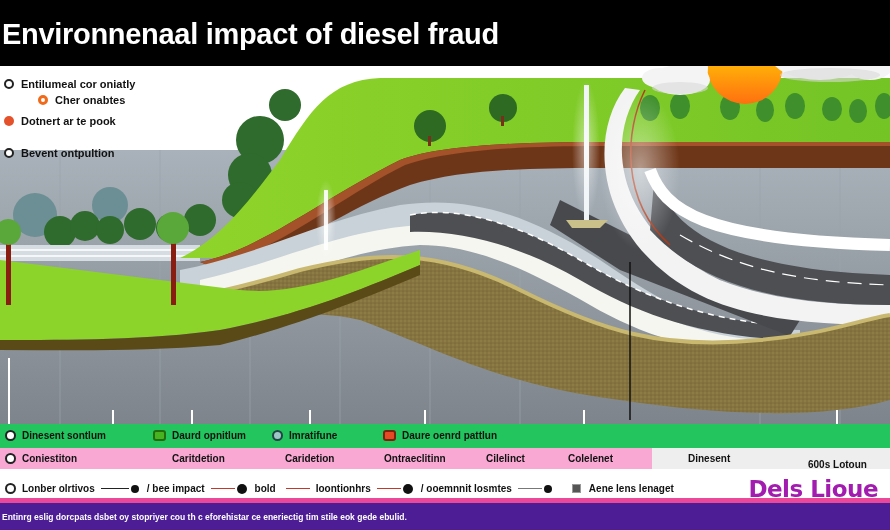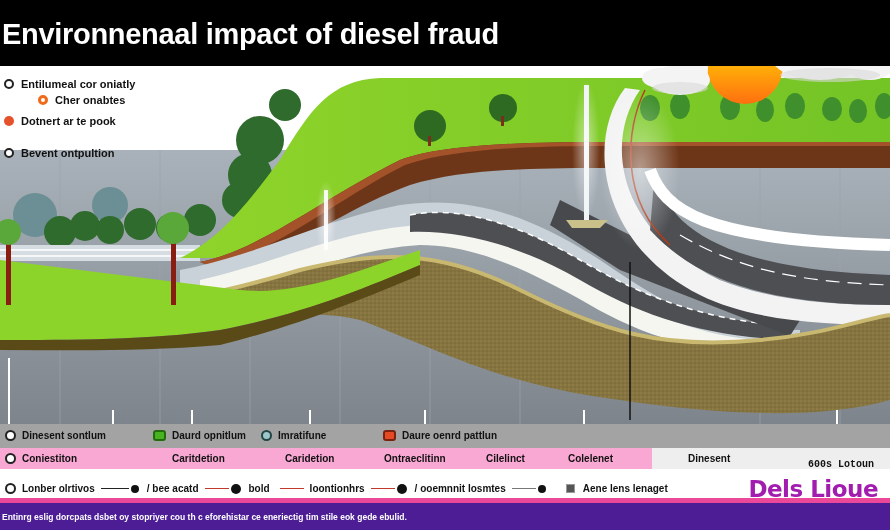--- a/index.html
+++ b/index.html
@@ -11,21 +11,21 @@
 
   .scene { position:absolute; left:0; top:66px; width:890px; height:358px; background:#ffffff; overflow:hidden; }
   .scene svg { position:absolute; left:0; top:0; }
 
   .legend-top { position:absolute; left:4px; top:74px; z-index:5; }
   .legend-top .li { position:absolute; left:0; display:flex; align-items:center; white-space:nowrap; font-size:11px; font-weight:bold; color:#111; }
   .legend-top .dot { width:10px; height:10px; border-radius:50%; margin-right:7px; border:2px solid #222; background:#fff; }
   .legend-top .dot.orange { border-color:#f06a1a; background:#fff; border-width:3px; }
   .legend-top .dot.red { border:none; background:#e4512a; }
 
-  .row1 { position:absolute; left:0; top:424px; width:890px; height:36px; background:#a3a3a3;text-decoration:underline; }
+  .row1 { position:absolute; left:0; top:424px; width:890px; height:36px; background:#22c55e;text-decoration:underline; }
   .row2 { position:absolute; left:0; top:448px; width:808px; height:21px; background:#f9a8d4; }
   .row2 .shade { position:absolute; left:652px; top:0; width:238px; height:21px; background:#eeeeee; }
   .row3 { position:absolute; left:0; top:469px; width:890px; height:34px; background:#fff; border-bottom:5px solid #ec4899; }
   .footer { position:absolute; left:0; top:503px; width:890px; height:27px; background:#4c1d95; }
   .footer-text { position:absolute; left:2px; top:9px; color:#fff; font-size:8.5px; font-weight:bold; white-space:nowrap; }
 
   .cell { position:absolute; display:flex; align-items:center; white-space:nowrap; font-size:10px; font-weight:bold; color:#111; }
   .ico { width:11px; height:11px; border-radius:50%; border:2px solid #222; margin-right:6px; display:inline-block; background:#fff; }
   .ico.sq { border-radius:3px; width:13px; height:11px; }
   .ico.green { background:#48b320; border-color:#246b0d; }
@@ -211,21 +211,21 @@
 
 <div class="row1">
   <div class="cell" style="left:5px; top:6px;">
     <span class="ico"></span>
     <span>Dinesent sontlum</span>
   </div>
   <div class="cell" style="left:153px; top:6px;">
     <span class="ico sq green"></span>
     <span>Daurd opnitlum</span>
   </div>
-  <div class="cell" style="left:261px; top:6px;align-items:flex-end;">
+  <div class="cell" style="left:272px; top:6px;align-items:flex-end;">
     <span class="ico teal"></span>
     <span>Imratifune</span>
   </div>
   <div class="cell" style="left:383px; top:6px;">
     <span class="ico sq redsq"></span>
     <span>Daure oenrd pattlun</span>
   </div>
 </div>
 
 <div class="row2">
@@ -233,30 +233,30 @@
   <div class="cell" style="left:5px; top:5px;">
     <span class="ico"></span>
     <span>Coniestiton</span>
   </div>
   <div class="cell" style="left:172px; top:5px;">Caritdetion</div>
   <div class="cell" style="left:285px; top:5px;">Caridetion</div>
   <div class="cell" style="left:384px; top:5px;">Ontraeclitinn</div>
   <div class="cell" style="left:486px; top:5px;text-align:right;">Cilelinct</div>
   <div class="cell" style="left:568px; top:5px;">Colelenet</div>
   <div class="cell" style="left:688px; top:5px;">Dinesent</div>
-  <div class="cell" style="left:808px; top:11px;font-family:Liberation Mono, monospace;">600s Lotoun</div>
+  <div class="cell" style="left:808px; top:11px;">600s Lotoun</div>
 </div>
 
 <div class="row3">
   <div class="cell" style="left:5px; top:14px;">
     <span class="ico"></span>
     <span>Lonber olrtivos</span>
     <span class="lineleg dark"></span>
     <span class="bullet"></span>
-    <span>/ bee acatd</span>
+    <span>/ bee impact</span>
     <span class="lineleg red"></span>
     <span class="bullet big"></span>
     <span>bold</span>
     <span class="lineleg red" style="margin-left:10px;"></span>
     <span style="margin-left:4px;">Ioontionhrs</span>
     <span class="lineleg red"></span>
     <span class="bullet big"></span>
     <span>/ ooemnnit losmtes</span>
     <span class="lineleg gray"></span>
     <span class="bullet"></span>

